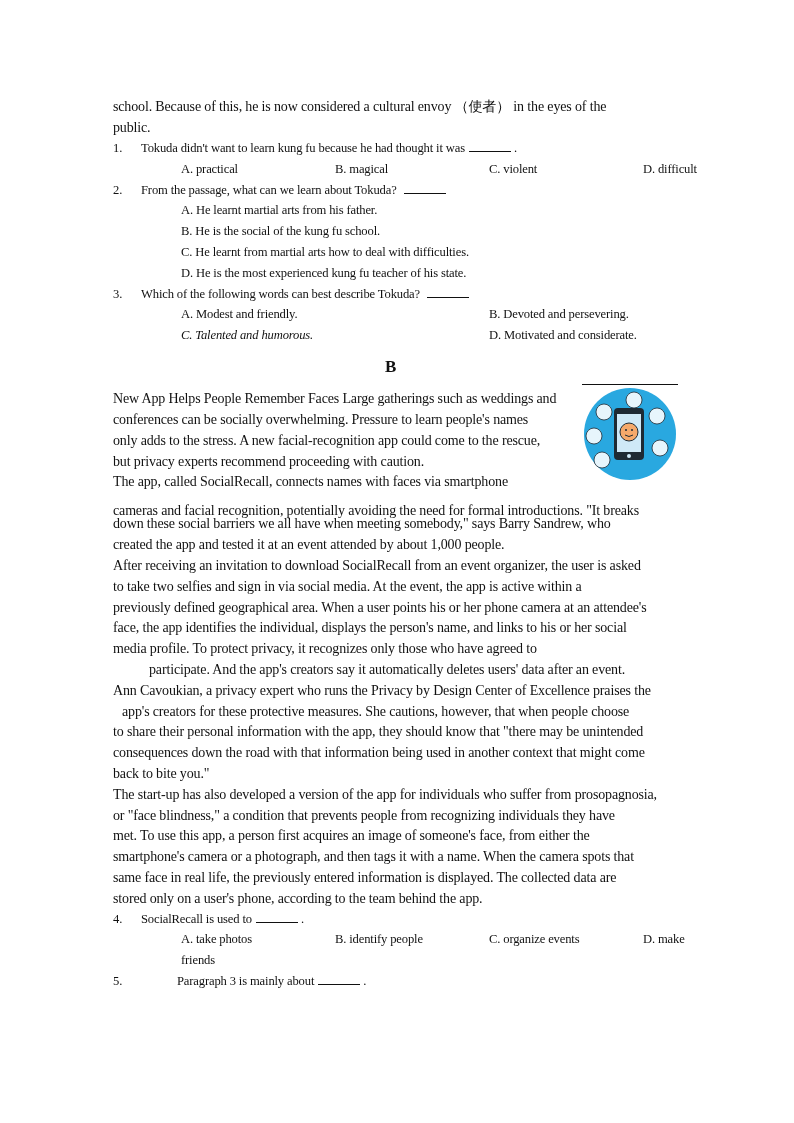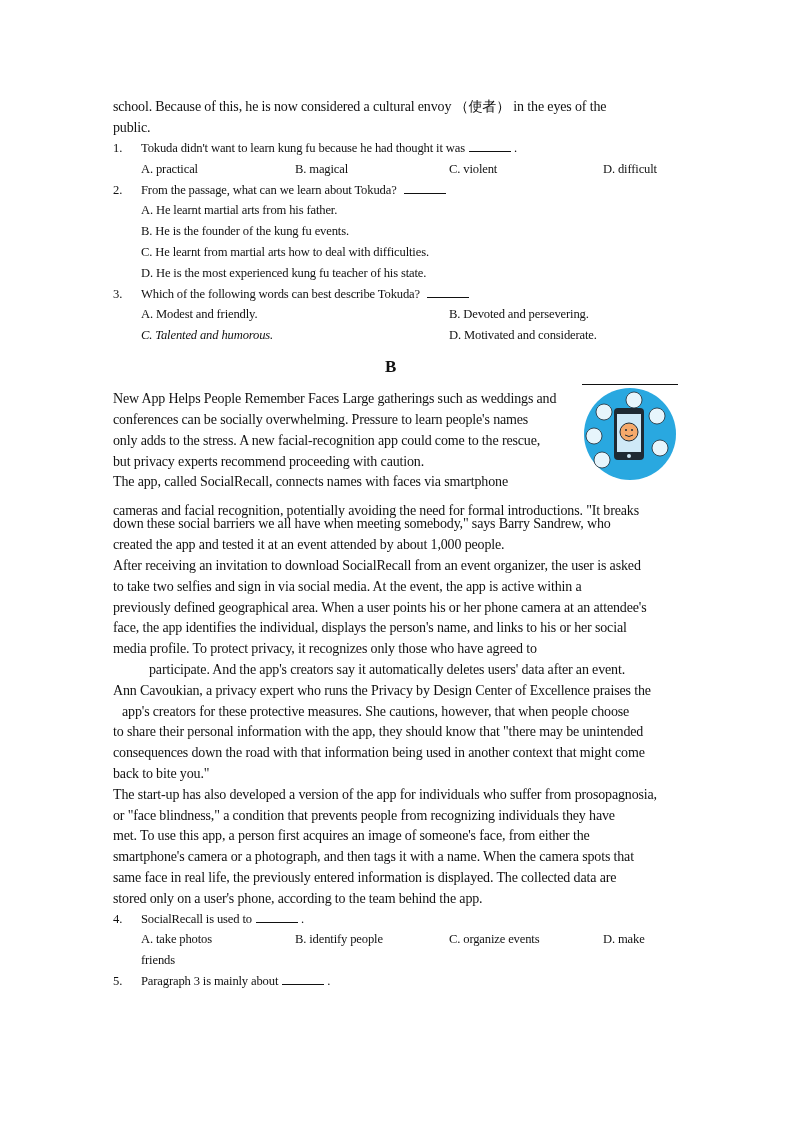--- a/index.html
+++ b/index.html
@@ -2,21 +2,21 @@
 <html><head>
 <meta charset="utf-8">
 <style>
   html, body { margin: 0; padding: 0; background: #ffffff; }
   body { width: 794px; height: 1123px; position: relative; overflow: hidden;
          font-family: "Liberation Serif", "DejaVu Serif", serif; color: #111; }
   .page { position: absolute; left: 0; top: 0; width: 794px; height: 1123px; }
   .line { position: absolute; left: 113px; font-size: 14px; line-height: 21px; white-space: nowrap; letter-spacing: -0.15px; }
   .qnum { position: absolute; left: 113px; font-size: 12.6px; line-height: 21px; }
   .qtext { position: absolute; left: 141px; font-size: 12.6px; line-height: 21px; white-space: nowrap; letter-spacing: -0.15px; }
-  .opt { position: absolute; font-size: 12.6px; line-height: 21px; white-space: nowrap; letter-spacing: -0.15px; }
+  .opt { position: absolute; font-size: 12.6px; line-height: 21px; white-space: nowrap; letter-spacing: -0.15px; margin-left: 40px; }
   .blank { display: inline-block; width: 42px; border-bottom: 1px solid #111; height: 12px; vertical-align: baseline; margin-left: 4px; }
   .section-title { position: absolute; left: 385px; top: 356px; font-size: 17px; font-weight: bold; line-height: 22px; }
   .figure { position: absolute; left: 582px; top: 378px; width: 96px; height: 100px; }
   .figure .rule { position: absolute; left: 0; top: 6px; width: 96px; height: 1px; background: #111; }
 </style>
 </head>
 <body>
 
 <div class="page">
 
@@ -29,21 +29,21 @@
     <span class="opt" style="top:159px; left:141px;">A. practical</span>
     <span class="opt" style="top:159px; left:295px;">B. magical</span>
     <span class="opt" style="top:159px; left:449px;">C. violent</span>
     <span class="opt" style="top:159px; left:603px;">D. difficult</span>
   </div>
 
   <div>
     <span class="qnum" style="top:180px;">2.</span>
     <span class="qtext" style="top:180px;"><span>From the passage, what can we learn about Tokuda?</span> <span class="blank"></span></span>
     <span class="opt" style="top:200px; left:141px;">A. He learnt martial arts from his father.</span>
-    <span class="opt" style="top:221px; left:141px;">B. He is the founder of the kung fu events.</span>
+    <span class="opt" style="top:221px; left:141px;">B. He is the social of the kung fu school.</span>
     <span class="opt" style="top:242px; left:141px;">C. He learnt from martial arts how to deal with difficulties.</span>
     <span class="opt" style="top:263px; left:141px;">D. He is the most experienced kung fu teacher of his state.</span>
   </div>
 
   <div>
     <span class="qnum" style="top:284px;">3.</span>
     <span class="qtext" style="top:284px;"><span>Which of the following words can best describe Tokuda?</span> <span class="blank"></span></span>
     <span class="opt" style="top:304px; left:141px;">A. Modest and friendly.</span>
     <span class="opt" style="top:304px; left:449px;">B. Devoted and persevering.</span>
     <span class="opt" style="top:325px; left:141px;font-style:italic;">C. Talented and humorous.</span>
@@ -107,16 +107,16 @@
     <span class="qtext" style="top:909px;"><span>SocialRecall is used to</span><span class="blank"></span> <span>.</span></span>
     <span class="opt" style="top:929px; left:141px;">A. take photos</span>
     <span class="opt" style="top:929px; left:295px;">B. identify people</span>
     <span class="opt" style="top:929px; left:449px;">C. organize events</span>
     <span class="opt" style="top:929px; left:603px;">D. make</span>
     <span class="opt" style="top:950px; left:141px;">friends</span>
   </div>
 
   <div>
     <span class="qnum" style="top:971px;">5.</span>
-    <span class="qtext" style="top:971px;"><span>Paragraph 3 is mainly about</span><span class="blank"></span> <span>.</span></span>
+    <span class="qtext" style="top:971px;margin-left:36px;"><span>Paragraph 3 is mainly about</span><span class="blank"></span> <span>.</span></span>
   </div>
 
 </div>
 
 </body></html>

